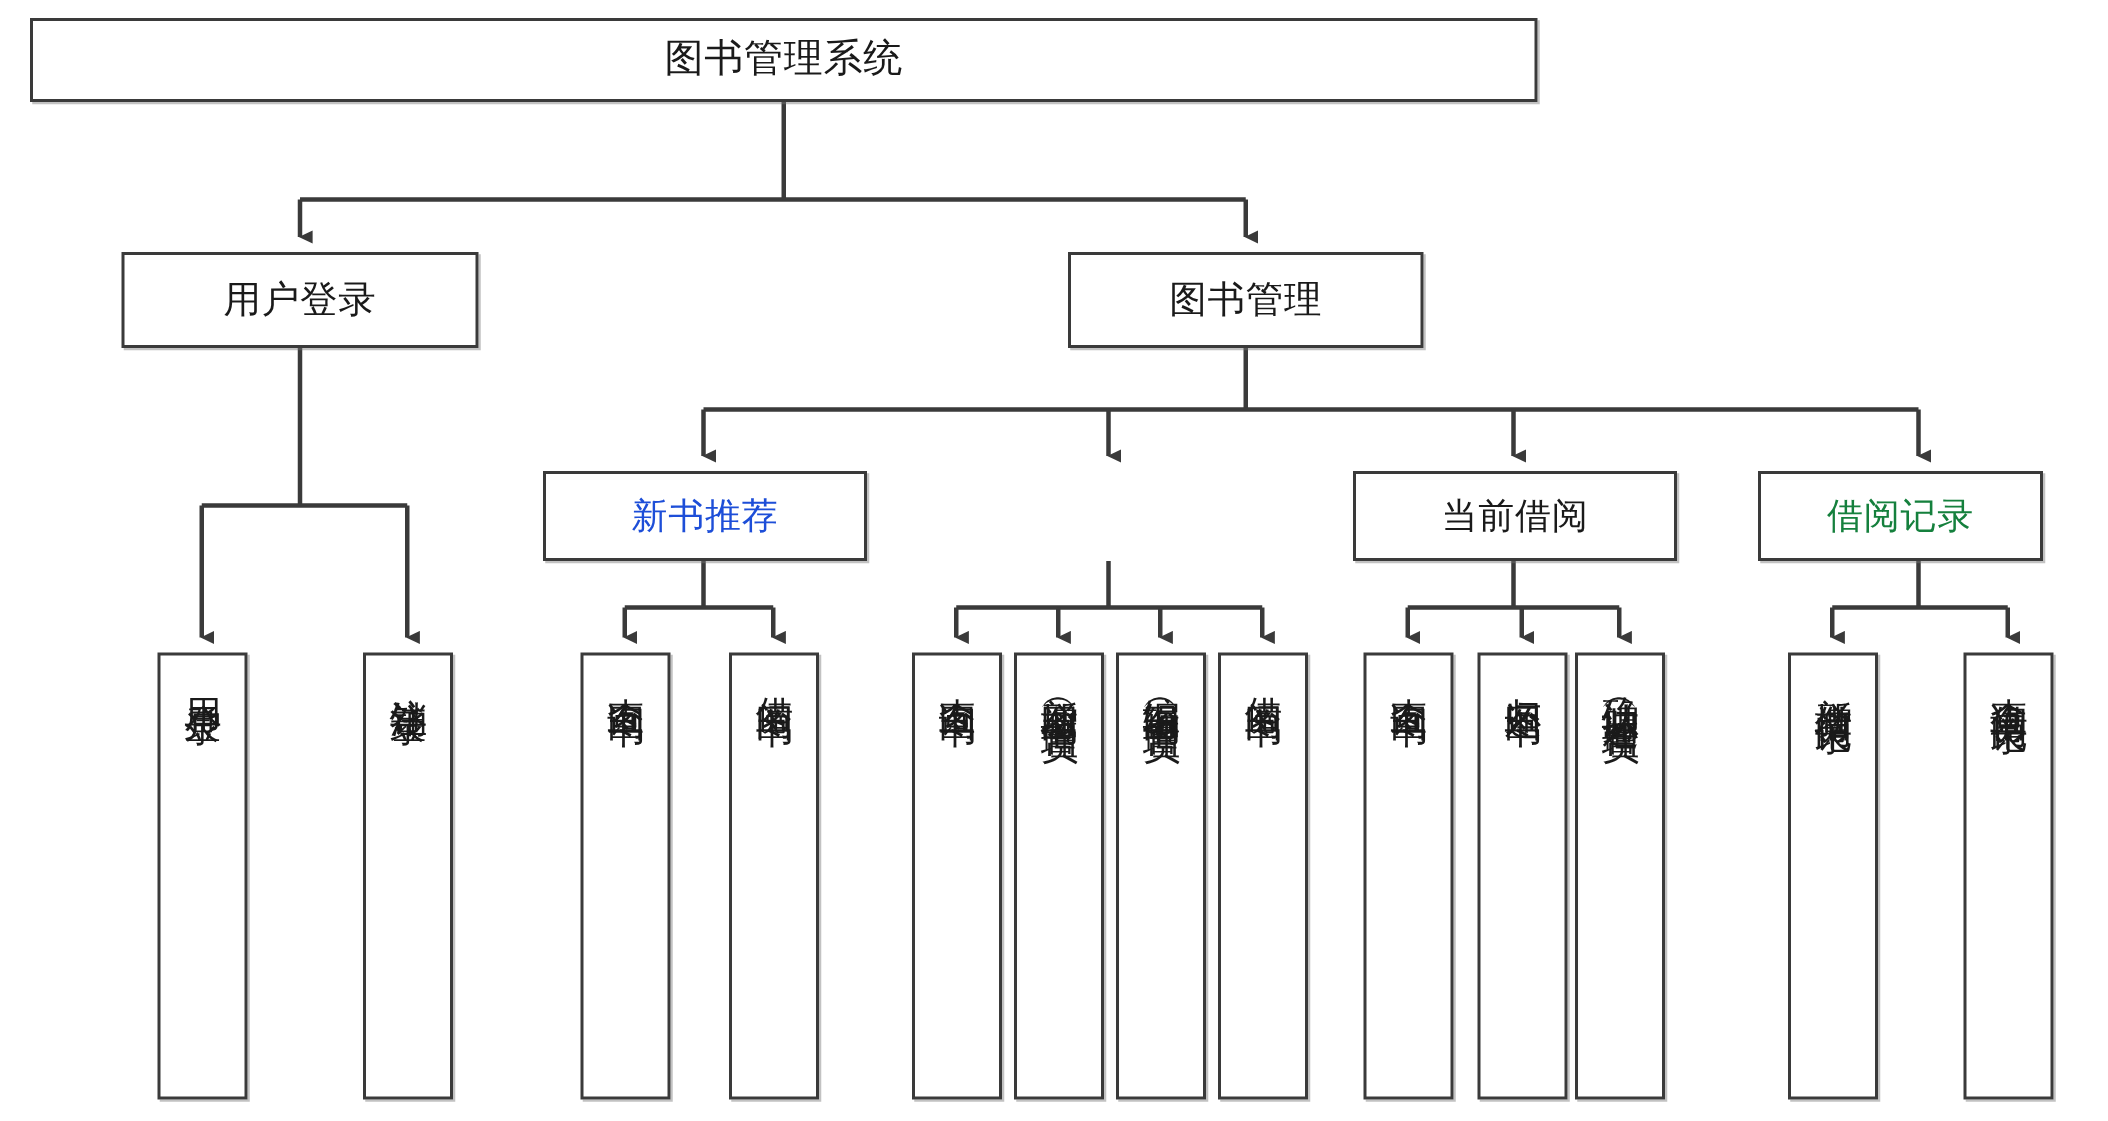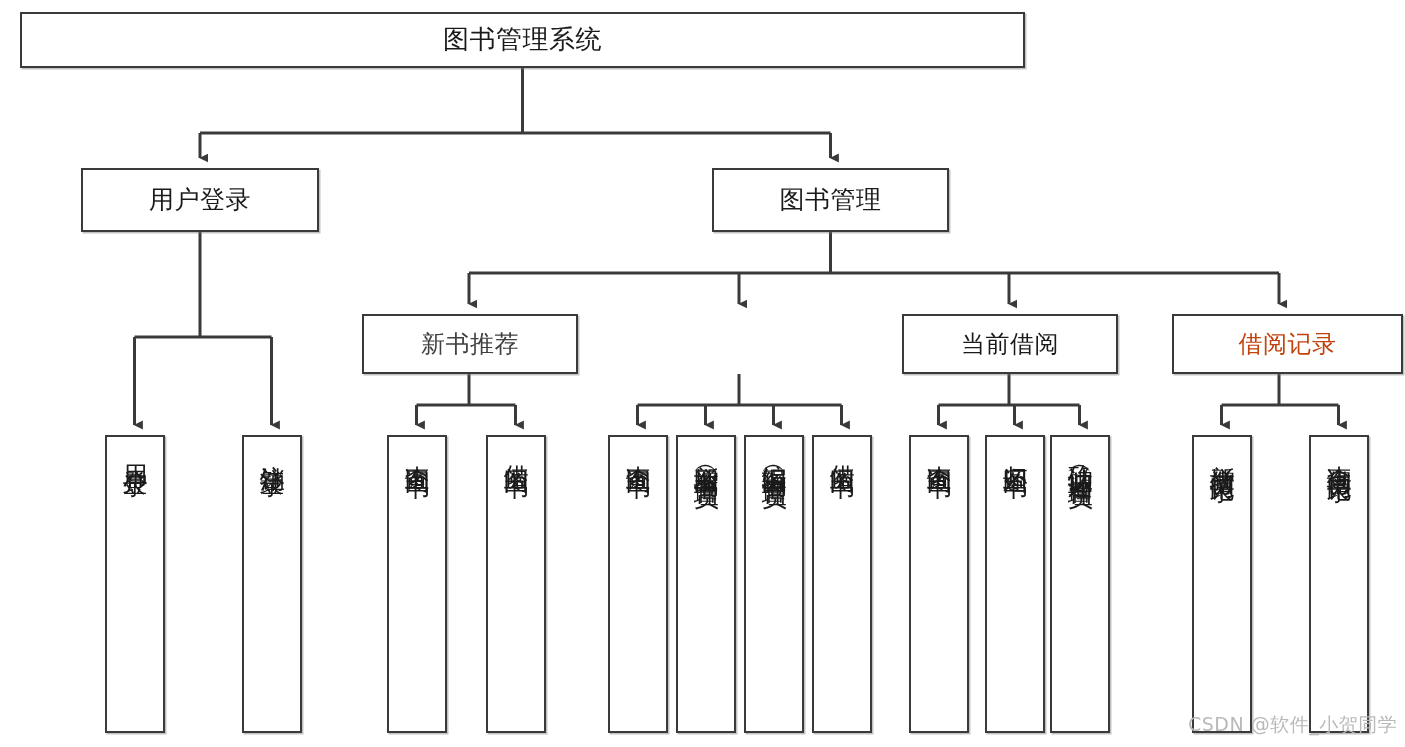--- a/index.html
+++ b/index.html
@@ -141,27 +141,27 @@
     <span class="node-label">图书管理系统</span>
   </div>
 
   <div class="node h lvl2" style="left: 81px; top: 168px; width: 238px; height: 64px; border-color: rgb(58, 58, 58); background: rgb(255, 255, 255); color: rgb(26, 26, 26);">
     <span class="node-label">用户登录</span>
   </div>
   <div class="node h lvl2" style="left: 712px; top: 168px; width: 237px; height: 64px; border-color: rgb(58, 58, 58); background: rgb(255, 255, 255); color: rgb(26, 26, 26);">
     <span class="node-label">图书管理</span>
   </div>
 
-  <div class="node h lvl3" style="left: 362px; top: 314px; width: 216px; height: 60px; border-color: rgb(58, 58, 58); background: rgb(255, 255, 255); color: #404040;">
+  <div class="node h lvl3" style="left: 362px; top: 314px; width: 216px; height: 60px; border-color: rgb(58, 58, 58); background: rgb(255, 255, 255); color: #1d4ed8;">
     <span class="node-label">新书推荐</span>
   </div>
   <div class="node h lvl3" style="left: 902px; top: 314px; width: 216px; height: 60px; border-color: rgb(58, 58, 58); background: rgb(255, 255, 255); color: rgb(26, 26, 26);">
     <span class="node-label">当前借阅</span>
   </div>
-  <div class="node h lvl3" style="left: 1172px; top: 314px; width: 231px; height: 60px; border-color: rgb(58, 58, 58); background: rgb(255, 255, 255); color: #c2410c;">
+  <div class="node h lvl3" style="left: 1172px; top: 314px; width: 190px; height: 60px; border-color: rgb(58, 58, 58); background: rgb(255, 255, 255); color: #15803d;">
     <span class="node-label">借阅记录</span>
   </div>
 
   <div class="node v" style="left: 105px; top: 435px; width: 60px; height: 298px; border-color: rgb(58, 58, 58); background: rgb(255, 255, 255); color: rgb(26, 26, 26);">
     <span class="node-label">用户登录</span>
   </div>
   <div class="node v" style="left: 242px; top: 435px; width: 60px; height: 298px; border-color: rgb(58, 58, 58); background: rgb(255, 255, 255); color: rgb(26, 26, 26);">
     <span class="node-label">注销登录</span>
   </div>
   <div class="node v" style="left: 387px; top: 435px; width: 60px; height: 298px; border-color: rgb(58, 58, 58); background: rgb(255, 255, 255); color: rgb(26, 26, 26);">
@@ -191,15 +191,14 @@
   <div class="node v" style="left: 1050px; top: 435px; width: 60px; height: 298px; border-color: rgb(58, 58, 58); background: rgb(255, 255, 255); color: rgb(26, 26, 26);">
     <span class="node-label">确认归还（管理员）</span>
   </div>
   <div class="node v" style="left: 1192px; top: 435px; width: 60px; height: 298px; border-color: rgb(58, 58, 58); background: rgb(255, 255, 255); color: rgb(26, 26, 26);">
     <span class="node-label">新增借阅记录</span>
   </div>
   <div class="node v" style="left: 1309px; top: 435px; width: 60px; height: 298px; border-color: rgb(58, 58, 58); background: rgb(255, 255, 255); color: rgb(26, 26, 26);">
     <span class="node-label">查询借阅记录</span>
   </div>
 
-  <div class="watermark" style="color: rgb(185, 185, 185);">CSDN @软件_小贺同学</div>
 
 </div>
 
 </body></html>

